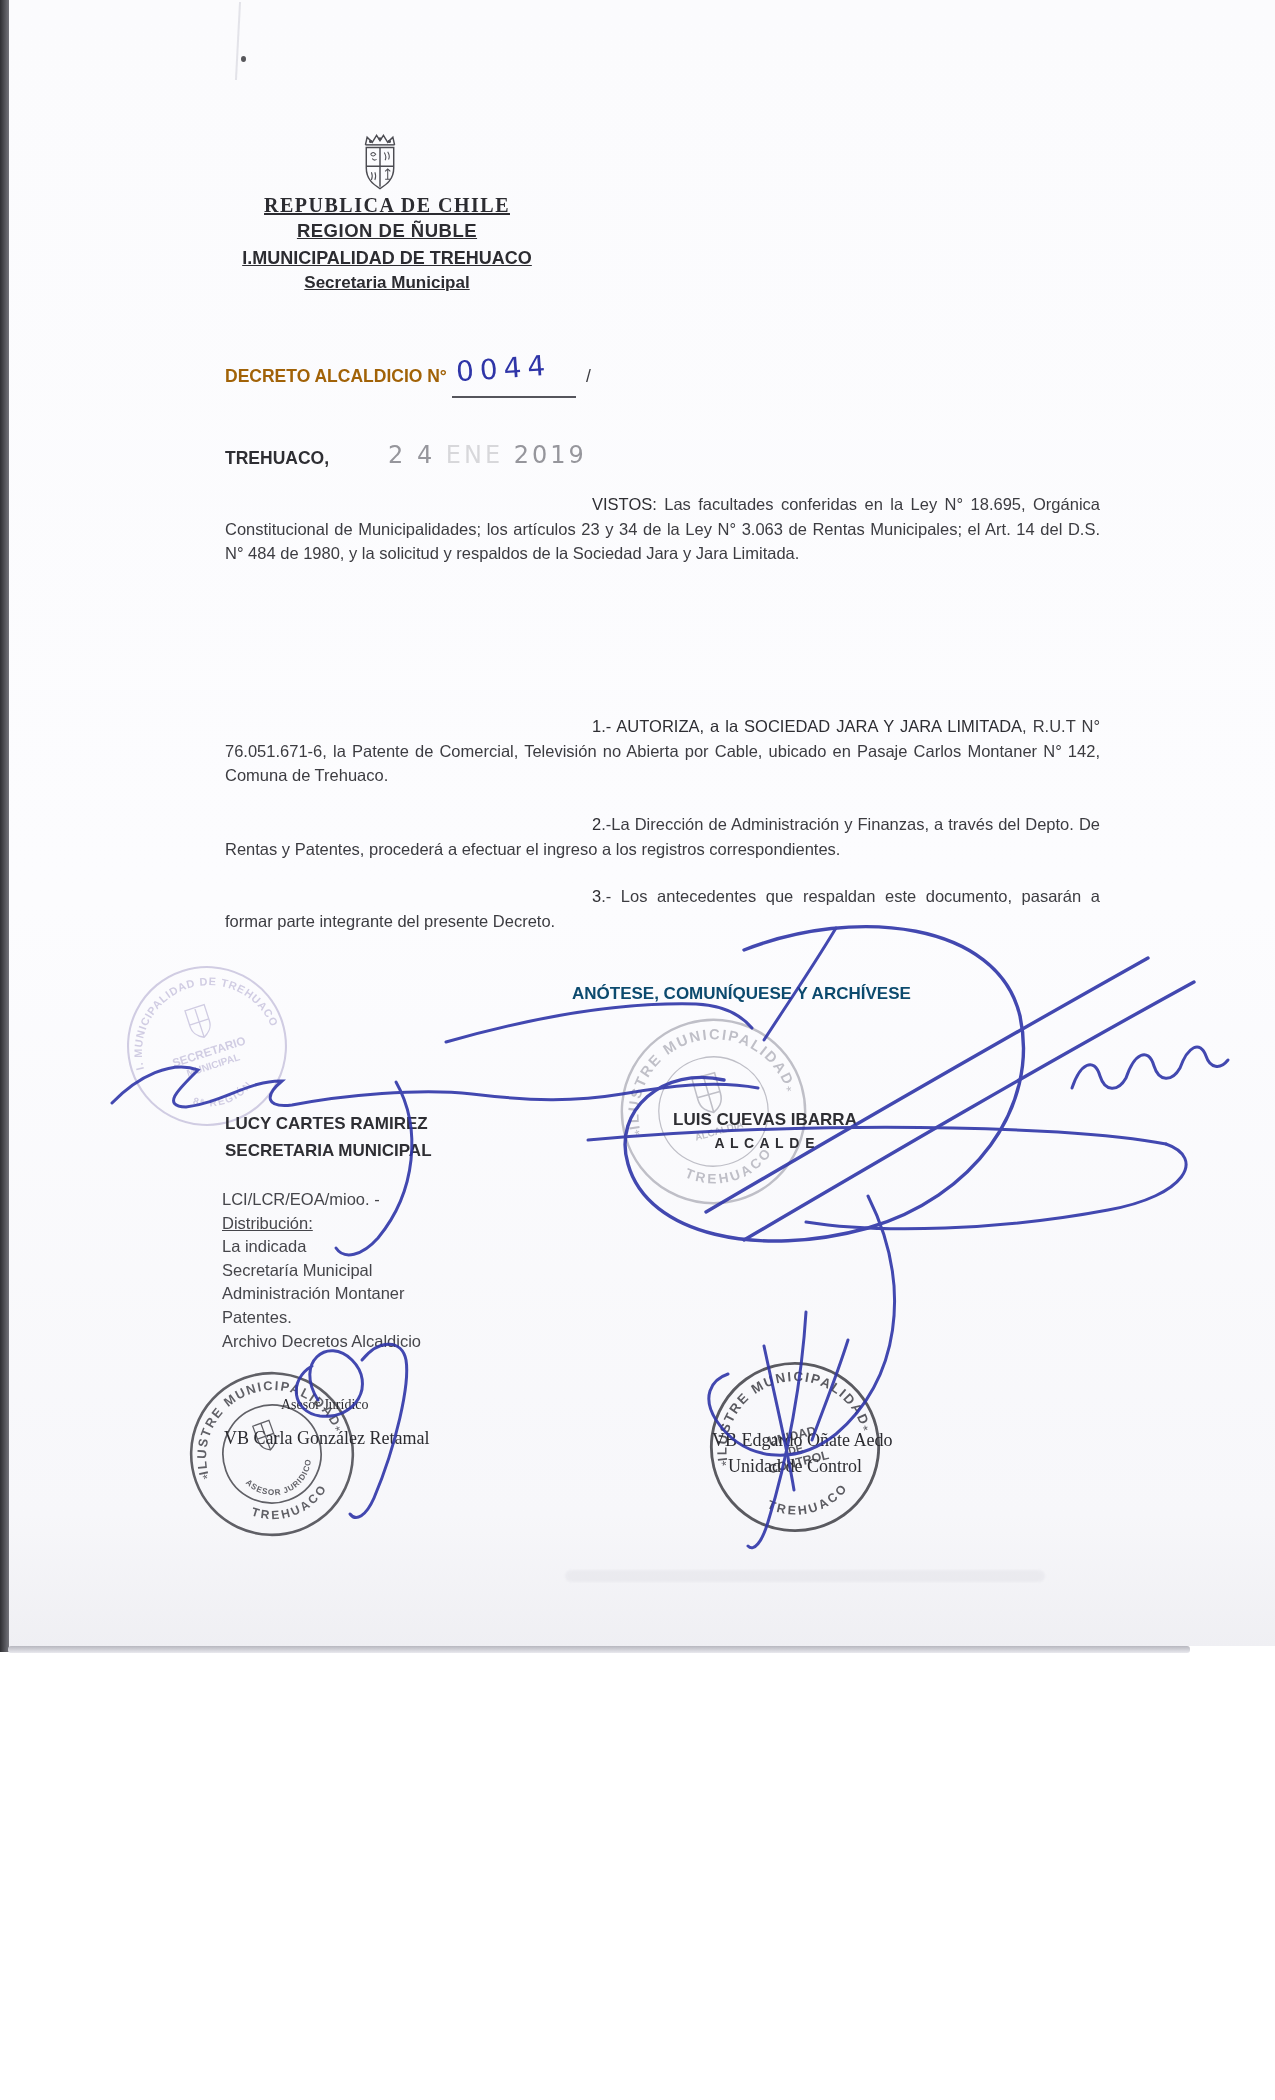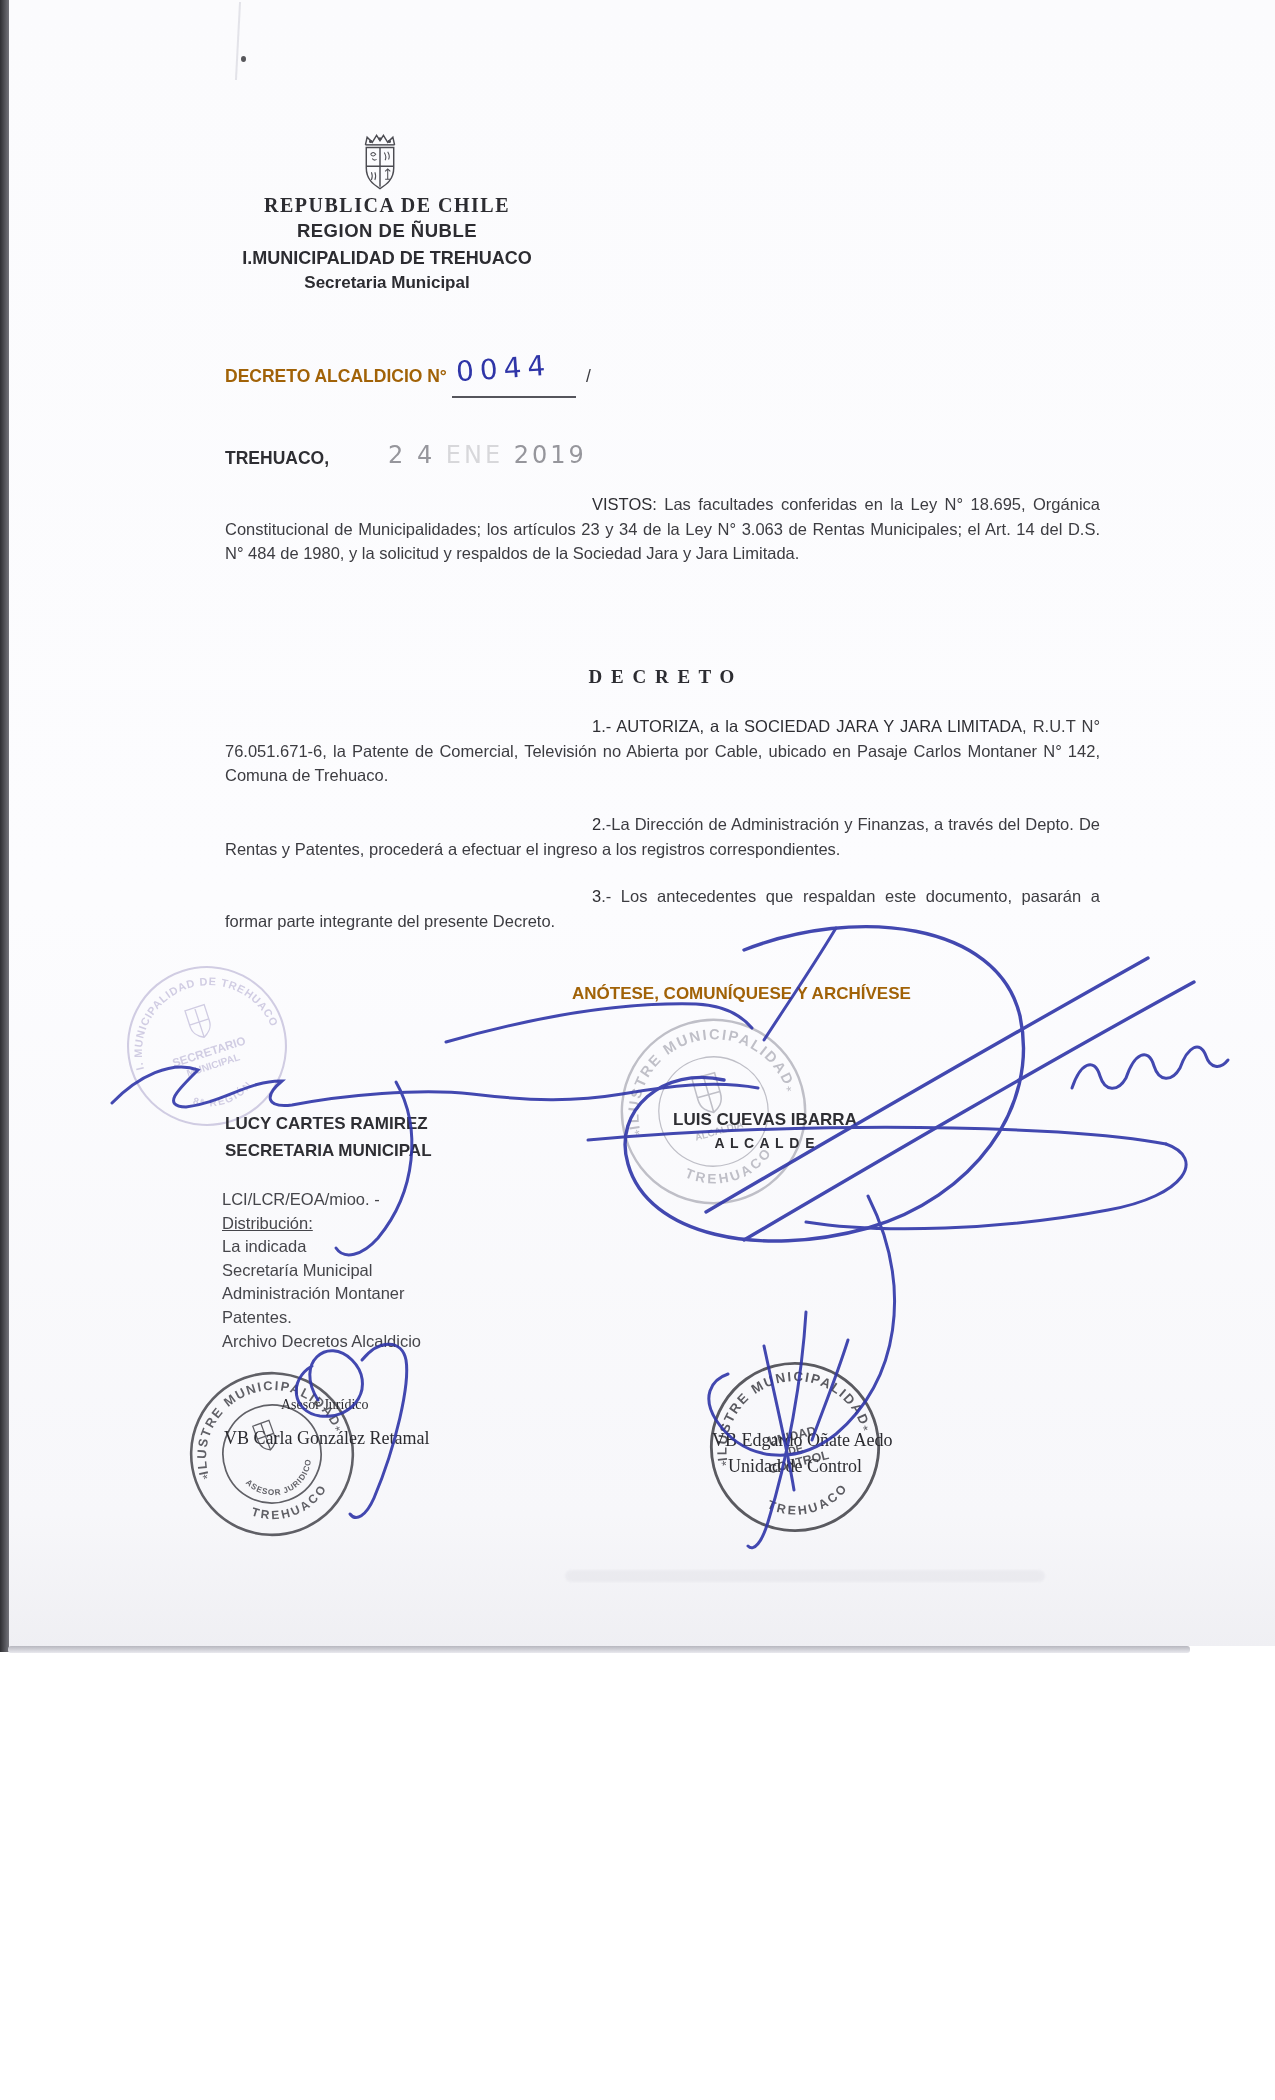--- a/index.html
+++ b/index.html
@@ -9,21 +9,21 @@
   
   .paper{left:0;top:0;width:1275px;height:1646px;
          background:linear-gradient(180deg,#fbfbfd 0%,#fcfcfe 55%,#f7f7fa 92%,#efeff3 100%);}
   .edge-left{left:0;top:0;width:9px;height:1652px;background:linear-gradient(90deg,#2f2f33,#74747b);}
   .paper-shadow{left:8px;top:1646px;width:1182px;height:7px;border-radius:3px;
                 background:linear-gradient(180deg,#b7b7bf,#e9e9ee);}
   .crease{left:237px;top:2px;width:2px;height:78px;background:#d9d9e0;opacity:.7;transform:rotate(3deg);}
   .crease-dot{left:241px;top:56px;width:5px;height:6px;border-radius:50%;background:#3a3a3e;opacity:.85;}
   .ghost-bar{left:565px;top:1570px;width:480px;height:12px;background:#8d8da0;opacity:.08;border-radius:6px;filter:blur(1px);}
   
-  .hdr{left:222px;top:194px;width:330px;text-align:center;color:#2c2c31;}
+  .hdr{left:222px;top:194px;width:330px;text-align:center;color:#2c2c31;text-decoration:underline;}
   .hdr .l1{font-family:"Liberation Serif",serif;font-weight:bold;font-size:20px;letter-spacing:1.5px;}
   .hdr .l2{font-weight:bold;font-size:18.5px;margin-top:3px;letter-spacing:.5px;}
   .hdr .l3{font-weight:bold;font-size:18px;margin-top:6px;}
   .hdr .l4{font-weight:bold;font-size:17px;margin-top:4px;}
   
   .subject{left:640px;top:295px;width:478px;font-weight:bold;font-size:17px;line-height:25px;
            text-align:justify;color:#2e2e33;}
   
   .decree-label{left:225px;top:366px;font-weight:bold;font-size:17.5px;color:#a16207;}
   .decree-number{left:456px;top:352px;font-size:28px;letter-spacing:6px;color:#2f35a8;
@@ -35,21 +35,21 @@
   .datestamp{left:388px;top:441px;font-size:24px;letter-spacing:3px;color:#96969c;
              font-family:"DejaVu Sans",sans-serif;}
   .datestamp .faded{opacity:.35;}
   
   .par{width:875px;font-size:16.5px;line-height:24.6px;text-align:justify;color:#3c3c41;}
   .indent{text-indent:367px;}
   .b{font-weight:normal;color:#2e2e33;}
   .heading-decreto{left:225px;top:666px;width:875px;text-align:center;
                    font-family:"Liberation Serif",serif;font-weight:bold;font-size:19px;
                    letter-spacing:2px;color:#2c2c31;}
-  .closing{left:572px;top:984px;font-weight:bold;font-size:17px;color:#a16207;}
+  .closing{left:572px;top:984px;font-weight:bold;font-size:17px;color:#0c4a6e;}
   
   .sig-sec{left:225px;top:1110px;font-weight:bold;font-size:17px;color:#2e2e33;line-height:27px;}
   .sig-mayor{left:640px;top:1110px;width:250px;text-align:center;font-weight:bold;color:#2e2e33;}
   .sig-mayor .nm{font-size:17px;}
   .sig-mayor .tt{font-size:14px;margin-top:5px;letter-spacing:1px;}
   
   .dist{left:222px;top:1188px;font-size:16.5px;line-height:23.6px;color:#46464b;}
   .dist .u{text-decoration:underline;}
   
   .stamp{transform-origin:center center;}
@@ -103,21 +103,20 @@
   <div class="abs datestamp">
     <span>2 4</span>
     <span class="faded">ENE</span>
     <span>2019</span>
   </div>
 
   <div class="abs par indent" style="left:225px;top:492px;">
     <span class="b">VISTOS:</span><span> Las facultades conferidas en la Ley N° 18.695, Orgánica Constitucional de Municipalidades; los artículos 23 y 34 de la Ley N° 3.063 de Rentas Municipales; el Art. 14 del D.S. N° 484 de 1980, y la solicitud y respaldos de la Sociedad Jara y Jara Limitada.</span>
   </div>
 
-  <div class="abs heading-decreto">D E C R E T O</div>
 
   <div class="abs par indent" style="left:225px;top:714px;">
     <span class="b">1.- AUTORIZA, a la SOCIEDAD JARA Y JARA LIMITADA</span><span>, R.U.T N° 76.051.671-6, la Patente de Comercial, Televisión no Abierta por Cable, ubicado en Pasaje Carlos Montaner N° 142, Comuna de Trehuaco.</span>
   </div>
   <div class="abs par indent" style="left:225px;top:812px;">
     <span class="b">2</span><span>.-La Dirección de Administración y Finanzas, a través del Depto. De Rentas y Patentes, procederá a efectuar el ingreso a los registros correspondientes.</span>
   </div>
   <div class="abs par indent" style="left:225px;top:884px;">
     <span class="b">3</span><span>.- Los antecedentes que respaldan este documento, pasarán a formar parte integrante del presente Decreto.</span>
   </div>

